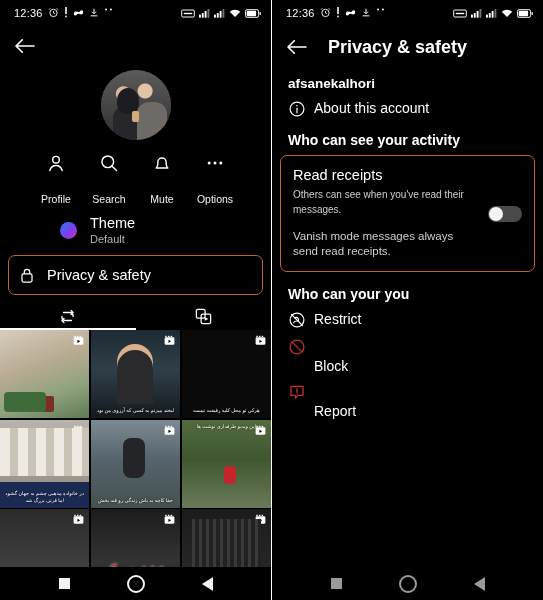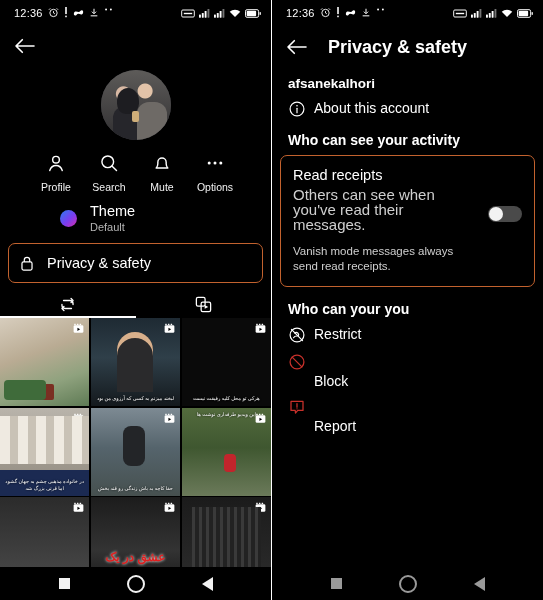--- a/index.html
+++ b/index.html
@@ -27,21 +27,21 @@
       radial-gradient(circle at 32% 34%, #d8b9a4 0 7px, transparent 8px),
       radial-gradient(circle at 63% 30%, #e2c3a8 0 7px, transparent 8px),
       linear-gradient(#5d5b59,#302f31);}
   .av-b1{position:absolute;left:12px;top:36px;width:26px;height:40px;border-radius:12px 12px 0 0;background:#26262b;}
   .av-b2{position:absolute;left:36px;top:32px;width:30px;height:44px;border-radius:12px 12px 0 0;background:#6e6a66;}
   .av-scarf{position:absolute;left:16px;top:18px;width:22px;height:26px;border-radius:50% 50% 40% 40%;background:#1d1d21;}
   .av-phone{position:absolute;left:31px;top:41px;width:7px;height:11px;border-radius:2px;background:#cfae79;}
   .username{text-align:center;color:#fff;font-size:21px;font-weight:bold;margin-top:9px;letter-spacing:.2px;}
 
   .actions{display:flex;justify-content:center;gap:0;margin-top:13px;}
-  .action{width:53px;display:flex;flex-direction:column;align-items:center;gap:8px;}
+  .action{width:53px;display:flex;flex-direction:column;align-items:center;gap:20px;}
   .action .lbl{color:#f2f2f2;font-size:10.5px;}
 
   .rowitem{display:flex;align-items:center;gap:13px;padding:0 16px;margin-top:10px;margin-left:44px;}
   .theme-dot{width:17px;height:17px;border-radius:50%;
     background:linear-gradient(135deg,#2b7cf0 0%,#7a3df0 55%,#d62ea8 100%);flex:none;}
   .theme-txt .t1{color:#fff;font-size:14.5px;line-height:17px;}
   .theme-txt .t2{color:#b4b4b4;font-size:11px;line-height:14px;}
 
   .privacy-box{margin:9px 8px 0;border:1.6px solid #c2622e;border-radius:7px;
     height:38px;display:flex;align-items:center;gap:12px;padding:0 10px;}
@@ -89,21 +89,21 @@
   .r-acct{color:#fff;font-size:13.5px;font-weight:bold;padding:8px 0 0 16px;}
   .r-row{display:flex;align-items:flex-start;gap:8px;padding:9px 16px 0;}
   .r-row .lbl{color:#fff;font-size:14px;}
   .r-row .lbl.red{color:#ffffff;margin-top:20px;}
   .sect{color:#fff;font-size:14px;font-weight:bold;padding:14px 16px 0;}
 
   .rr-box{margin:7px 8px 0;border:1.6px solid #c2622e;border-radius:7px;
     padding:10px 12px 12px;display:flex;align-items:flex-start;gap:8px;}
   .rr-texts{flex:1;}
   .rr-title{color:#fff;font-size:14.5px;line-height:19px;}
-  .rr-sub{color:#cfcfcf;font-size:15px;line-height:15px;margin-top:2px;}
+  .rr-sub{color:#cfcfcf;font-size:10px;line-height:15px;margin-top:2px;}
   .rr-sub2{color:#cfcfcf;font-size:11.5px;line-height:15px;margin-top:12px;}
   .toggle{width:34px;height:16px;border-radius:9px;background:#4a4a4a;position:relative;
     flex:none;margin-top:40px;}
   .toggle .knob{position:absolute;left:1px;top:1px;width:14px;height:14px;border-radius:50%;background:#f2f2f2;}
 
   
   .navbar{position:absolute;left:0;right:0;bottom:0;height:33px;background:#000;
     display:flex;align-items:center;justify-content:space-around;padding:0 30px;}
   .nav-sq{width:11px;height:11px;background:#f2f2f2;}
   .nav-sq.dim{background:#9a9a9a;}

